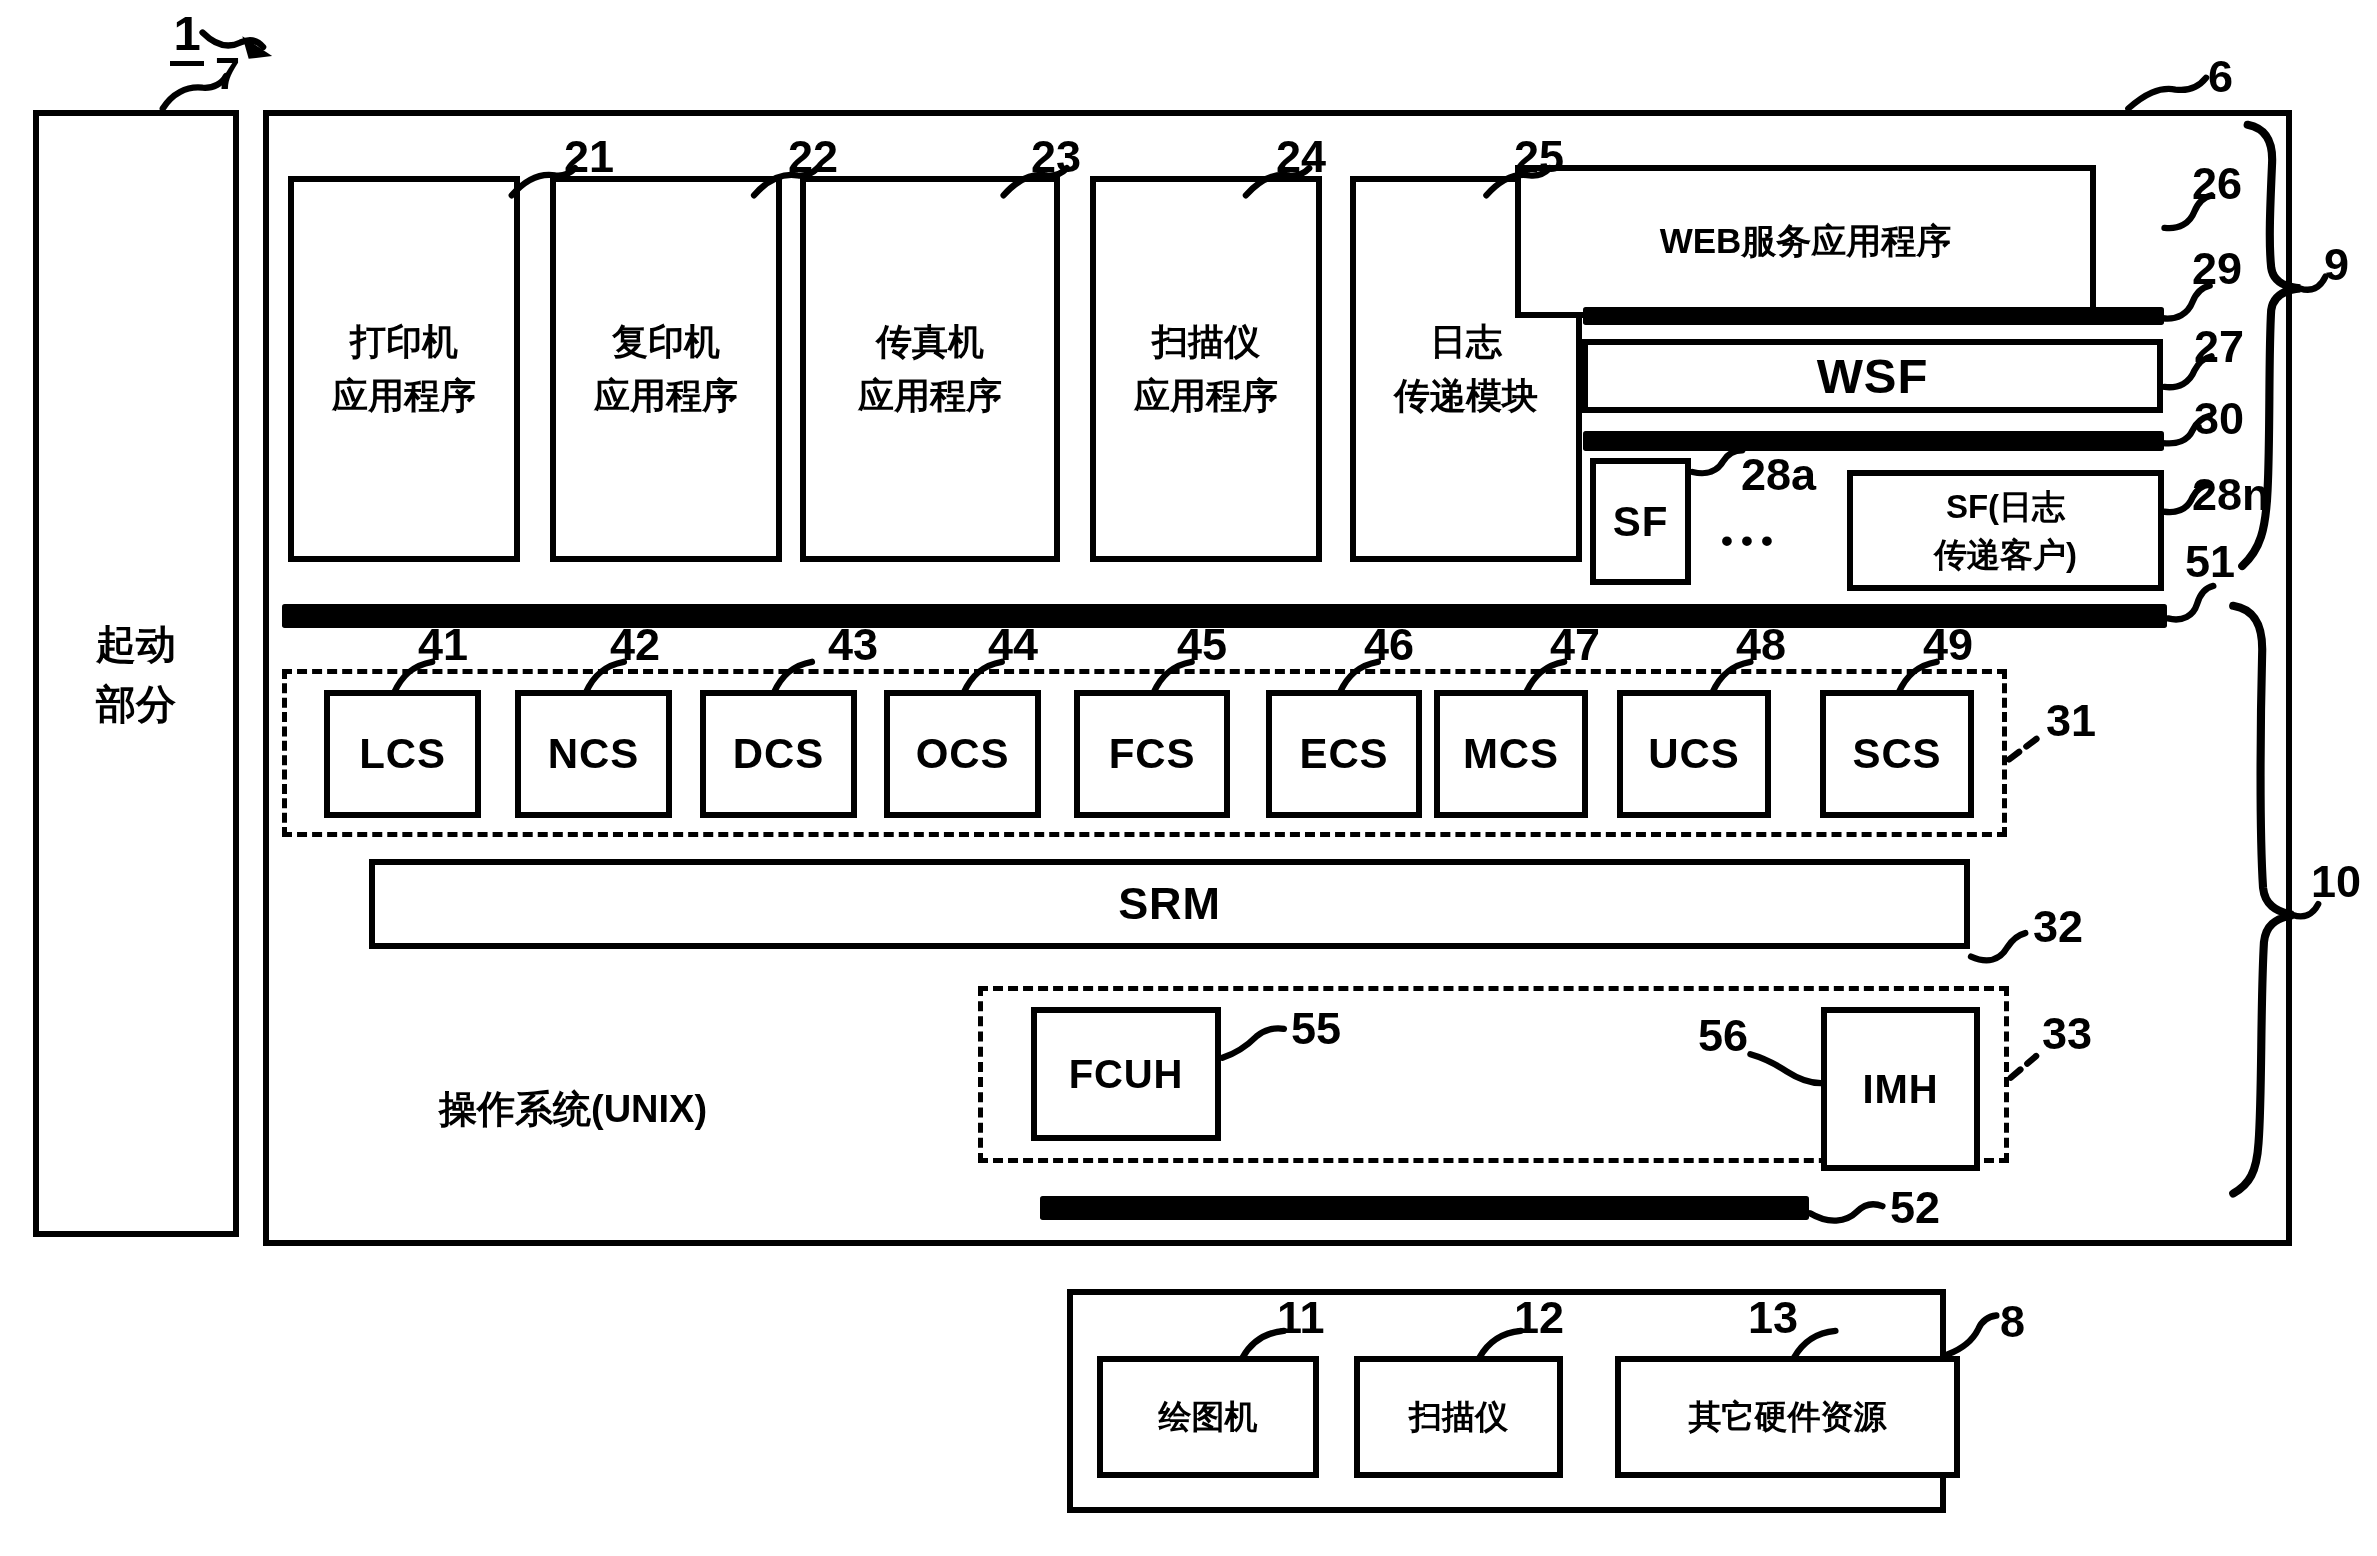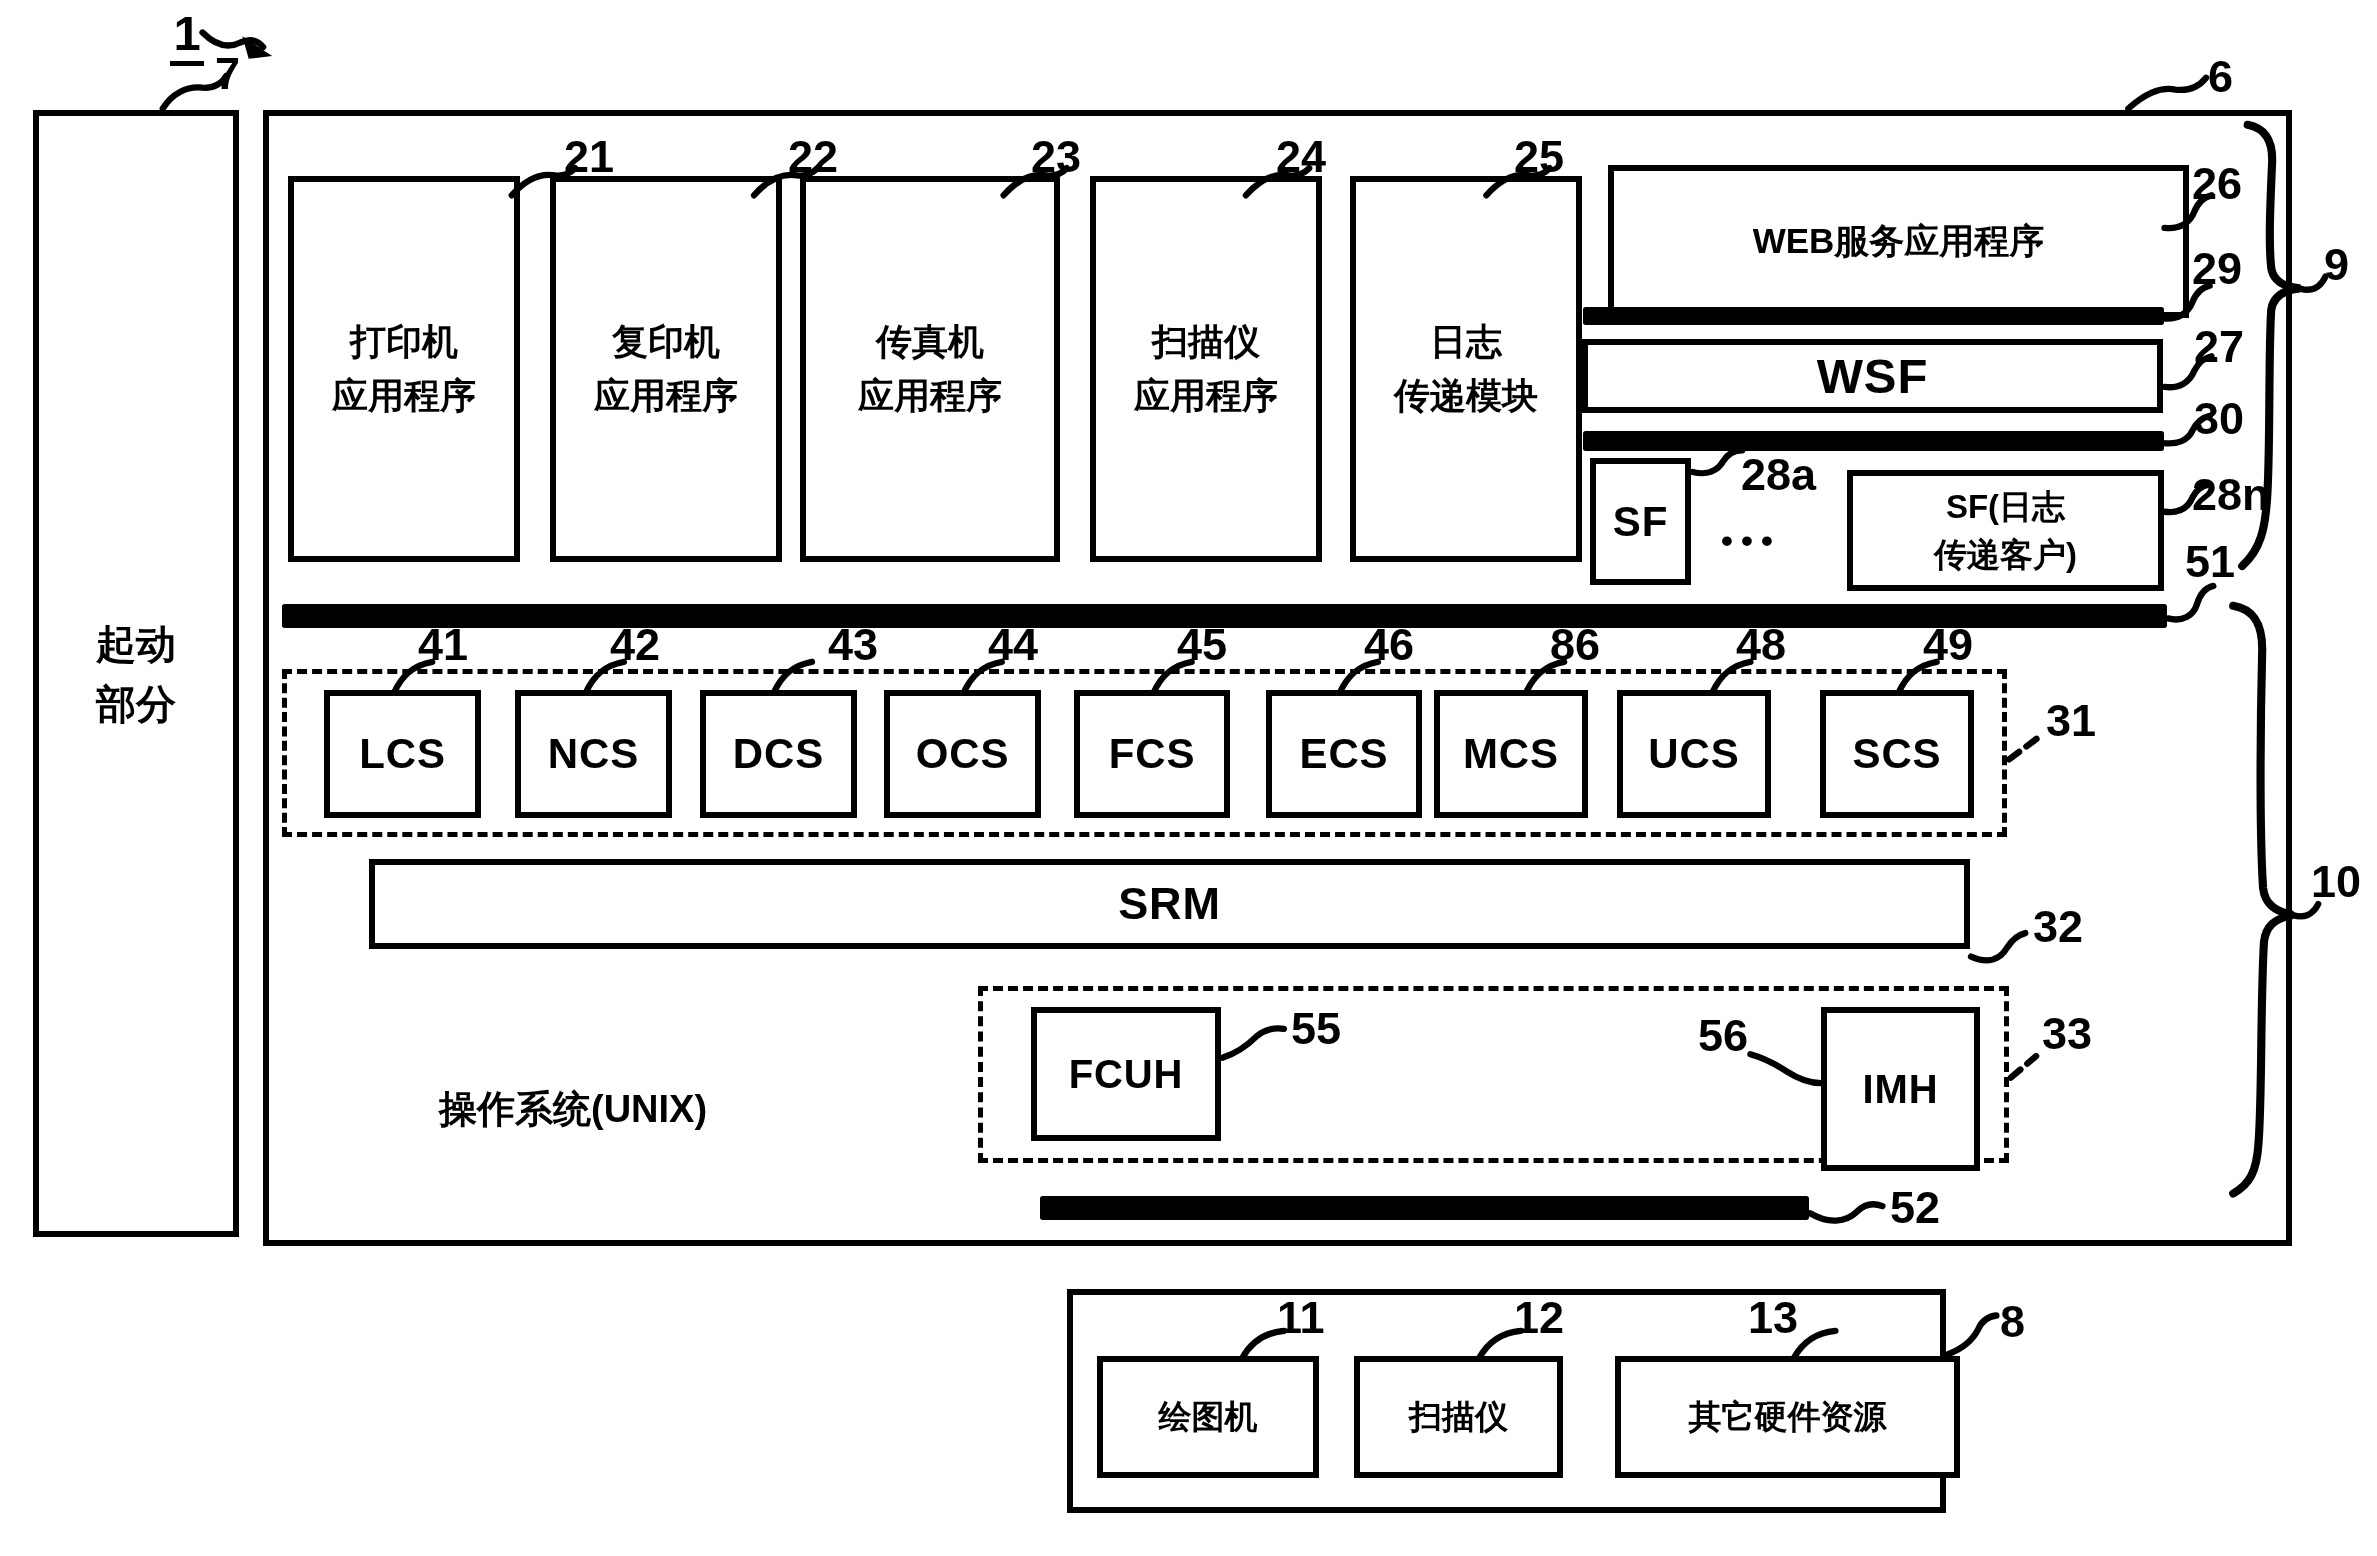--- a/index.html
+++ b/index.html
@@ -58,21 +58,21 @@
     <div>应用程序</div>
       </div>
   </div>
   <div class="box" style="left:1350px;top:176px;width:232px;height:386px;">
     <div class="cjk">
         <div>日志</div>
     <div>传递模块</div>
       </div>
   </div>
 
-  <div class="box" style="left:1608px;top:165px;width:581px;height:153px;">
+  <div class="box" style="left:1515px;top:165px;width:581px;height:153px;">
     <div class="small-cjk" style="font-size:35px;">WEB服务应用程序</div>
   </div>
   <div class="bar" style="left:1583px;top:307px;width:581px;height:18px;"></div>
   <div class="box" style="left:1582px;top:339px;width:581px;height:74px;">
     <div class="code" style="font-size:49px;">WSF</div>
   </div>
   <div class="bar" style="left:1583px;top:431px;width:581px;height:20px;"></div>
   <div class="box" style="left:1590px;top:458px;width:101px;height:127px;">
     <div class="code" style="font-size:42px;">SF</div>
   </div>
@@ -207,21 +207,21 @@
   <div class="num" style="left:2192px;top:472px;">28n</div>
   <div class="num" style="left:2185px;top:539px;">51</div>
   <div class="num" style="left:2324px;top:242px;">9</div>
 
   <div class="num" style="left:418px;top:622px;">41</div>
   <div class="num" style="left:610px;top:622px;">42</div>
   <div class="num" style="left:828px;top:622px;">43</div>
   <div class="num" style="left:988px;top:622px;">44</div>
   <div class="num" style="left:1177px;top:622px;">45</div>
   <div class="num" style="left:1364px;top:622px;">46</div>
-  <div class="num" style="left:1550px;top:622px;">86</div>
+  <div class="num" style="left:1550px;top:622px;">47</div>
   <div class="num" style="left:1736px;top:622px;">48</div>
   <div class="num" style="left:1923px;top:622px;">49</div>
   <div class="num" style="left:2046px;top:698px;">31</div>
 
   <div class="num" style="left:2033px;top:904px;">32</div>
   <div class="num" style="left:2311px;top:859px;">10</div>
   <div class="num" style="left:1291px;top:1006px;">55</div>
   <div class="num" style="left:1698px;top:1013px;">56</div>
   <div class="num" style="left:2042px;top:1011px;">33</div>
   <div class="num" style="left:1890px;top:1185px;">52</div>

